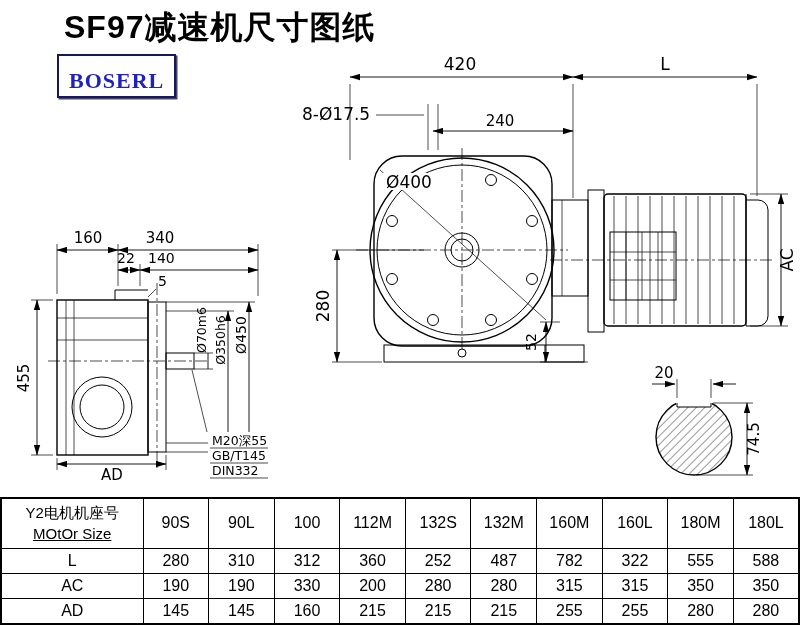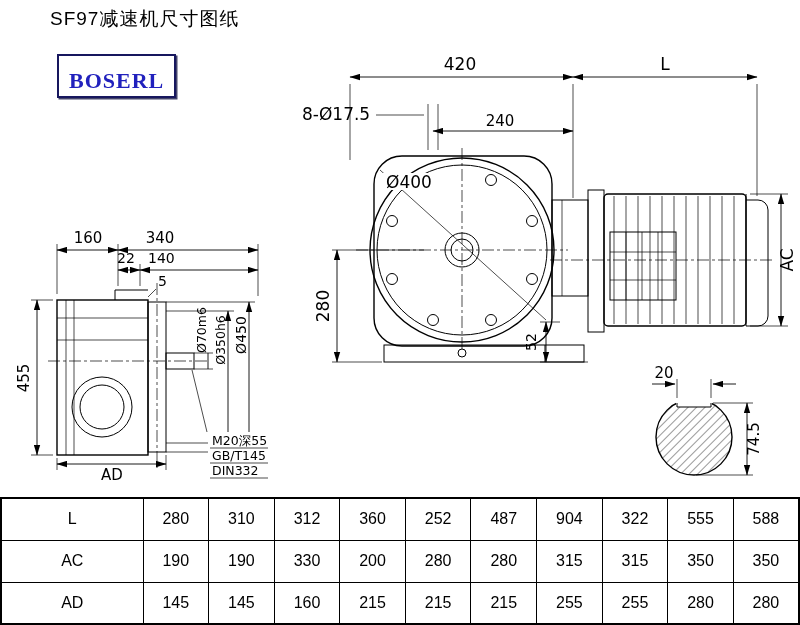--- a/index.html
+++ b/index.html
@@ -1,18 +1,18 @@
 <!DOCTYPE html>
 <html><head>
 <meta charset="utf-8">
 <style>
   html,body{margin:0;padding:0;background:#fff;}
   body{width:800px;height:625px;position:relative;overflow:hidden;
        font-family:"Liberation Sans",sans-serif;color:#000;}
-  .page-title{position:absolute;left:50px;top:6px;font-size:19px;font-weight:normal;
+  .page-title{position:absolute;left:64px;top:6px;font-size:32px;font-weight:bold;
               letter-spacing:1px;white-space:nowrap;}
   .brand-logo{position:absolute;left:57px;top:54px;border:2px solid #17175e;
               box-shadow:1.5px 1.5px 0 #44446a;padding:12px 10px 2px;color:#2121bd;
               font-family:"Liberation Serif",serif;font-size:22px;font-weight:bold;
               letter-spacing:1px;background:#fff;}
   svg.drawing{position:absolute;left:0;top:0;}
   svg .ln{fill:none;stroke:#000;stroke-width:1.4;}
   svg .md{fill:none;stroke:#000;stroke-width:1;}
   svg .tn{fill:none;stroke:#000;stroke-width:0.7;}
   svg .cl{fill:none;stroke:#000;stroke-width:0.7;stroke-dasharray:12 3 3 3;}
@@ -223,29 +223,45 @@
       <col>
       <col>
       <col>
       <col>
       <col>
       <col>
       <col>
       <col>
   </colgroup>
   <tbody>
+      <tr class="hdr">
+    <th>
+      <div class="hdr-line">Y2电机机座号</div>
+      <div class="hdr-line ul">MOtOr Size</div>
+    </th>
+    <th>90S</th>
+    <th>90L</th>
+    <th>100</th>
+    <th>112M</th>
+    <th>132S</th>
+    <th>132M</th>
+    <th>160M</th>
+    <th>160L</th>
+    <th>180M</th>
+    <th>180L</th>
+  </tr>
   <tr class="datarow">
     <th>L</th>
     <td>280</td>
     <td>310</td>
     <td>312</td>
     <td>360</td>
     <td>252</td>
     <td>487</td>
-    <td>904</td>
+    <td>782</td>
     <td>322</td>
     <td>555</td>
     <td>588</td>
   </tr>
   <tr class="datarow">
     <th>AC</th>
     <td>190</td>
     <td>190</td>
     <td>330</td>
     <td>200</td>

